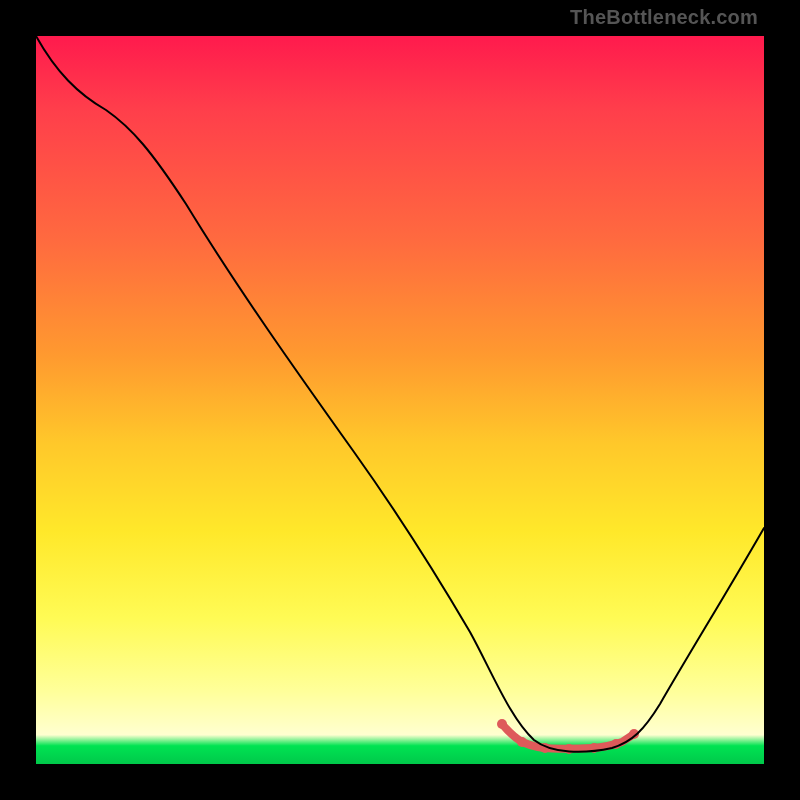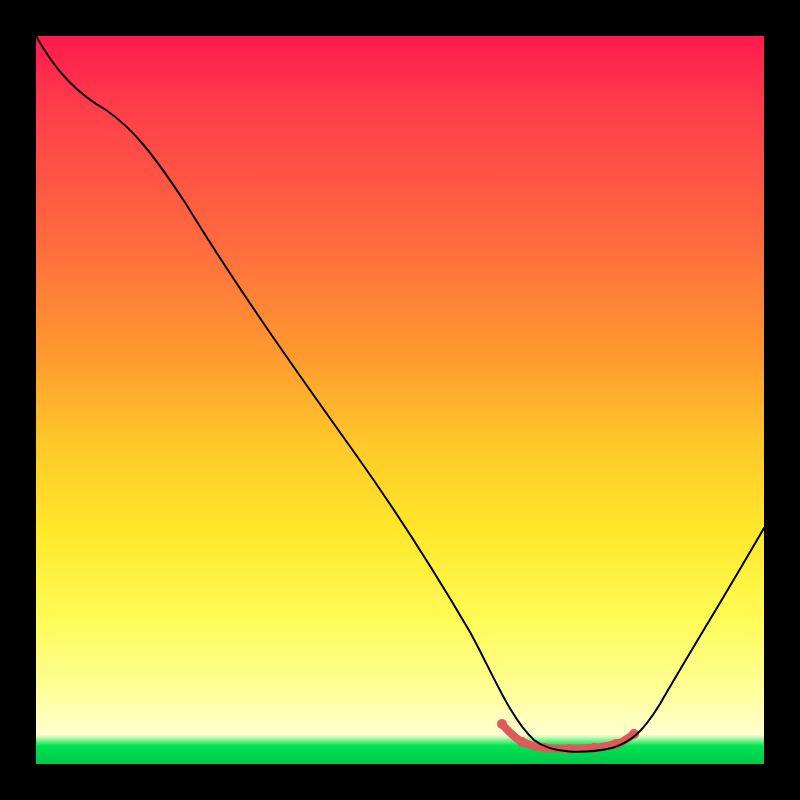--- a/index.html
+++ b/index.html
@@ -92,13 +92,14 @@
                C 96 92, 116 116, 150 168
                C 200 250, 258 332, 318 416
                C 358 472, 400 538, 434 596
                C 456 636, 474 682, 498 704
                C 516 718, 548 718, 576 712
                C 596 706, 608 694, 624 668
                C 654 616, 690 558, 728 492"></path>
     </svg>
   </div>
 
+  <div class="watermark">TheBottleneck.com</div>
 </div>
 
 </body></html>

